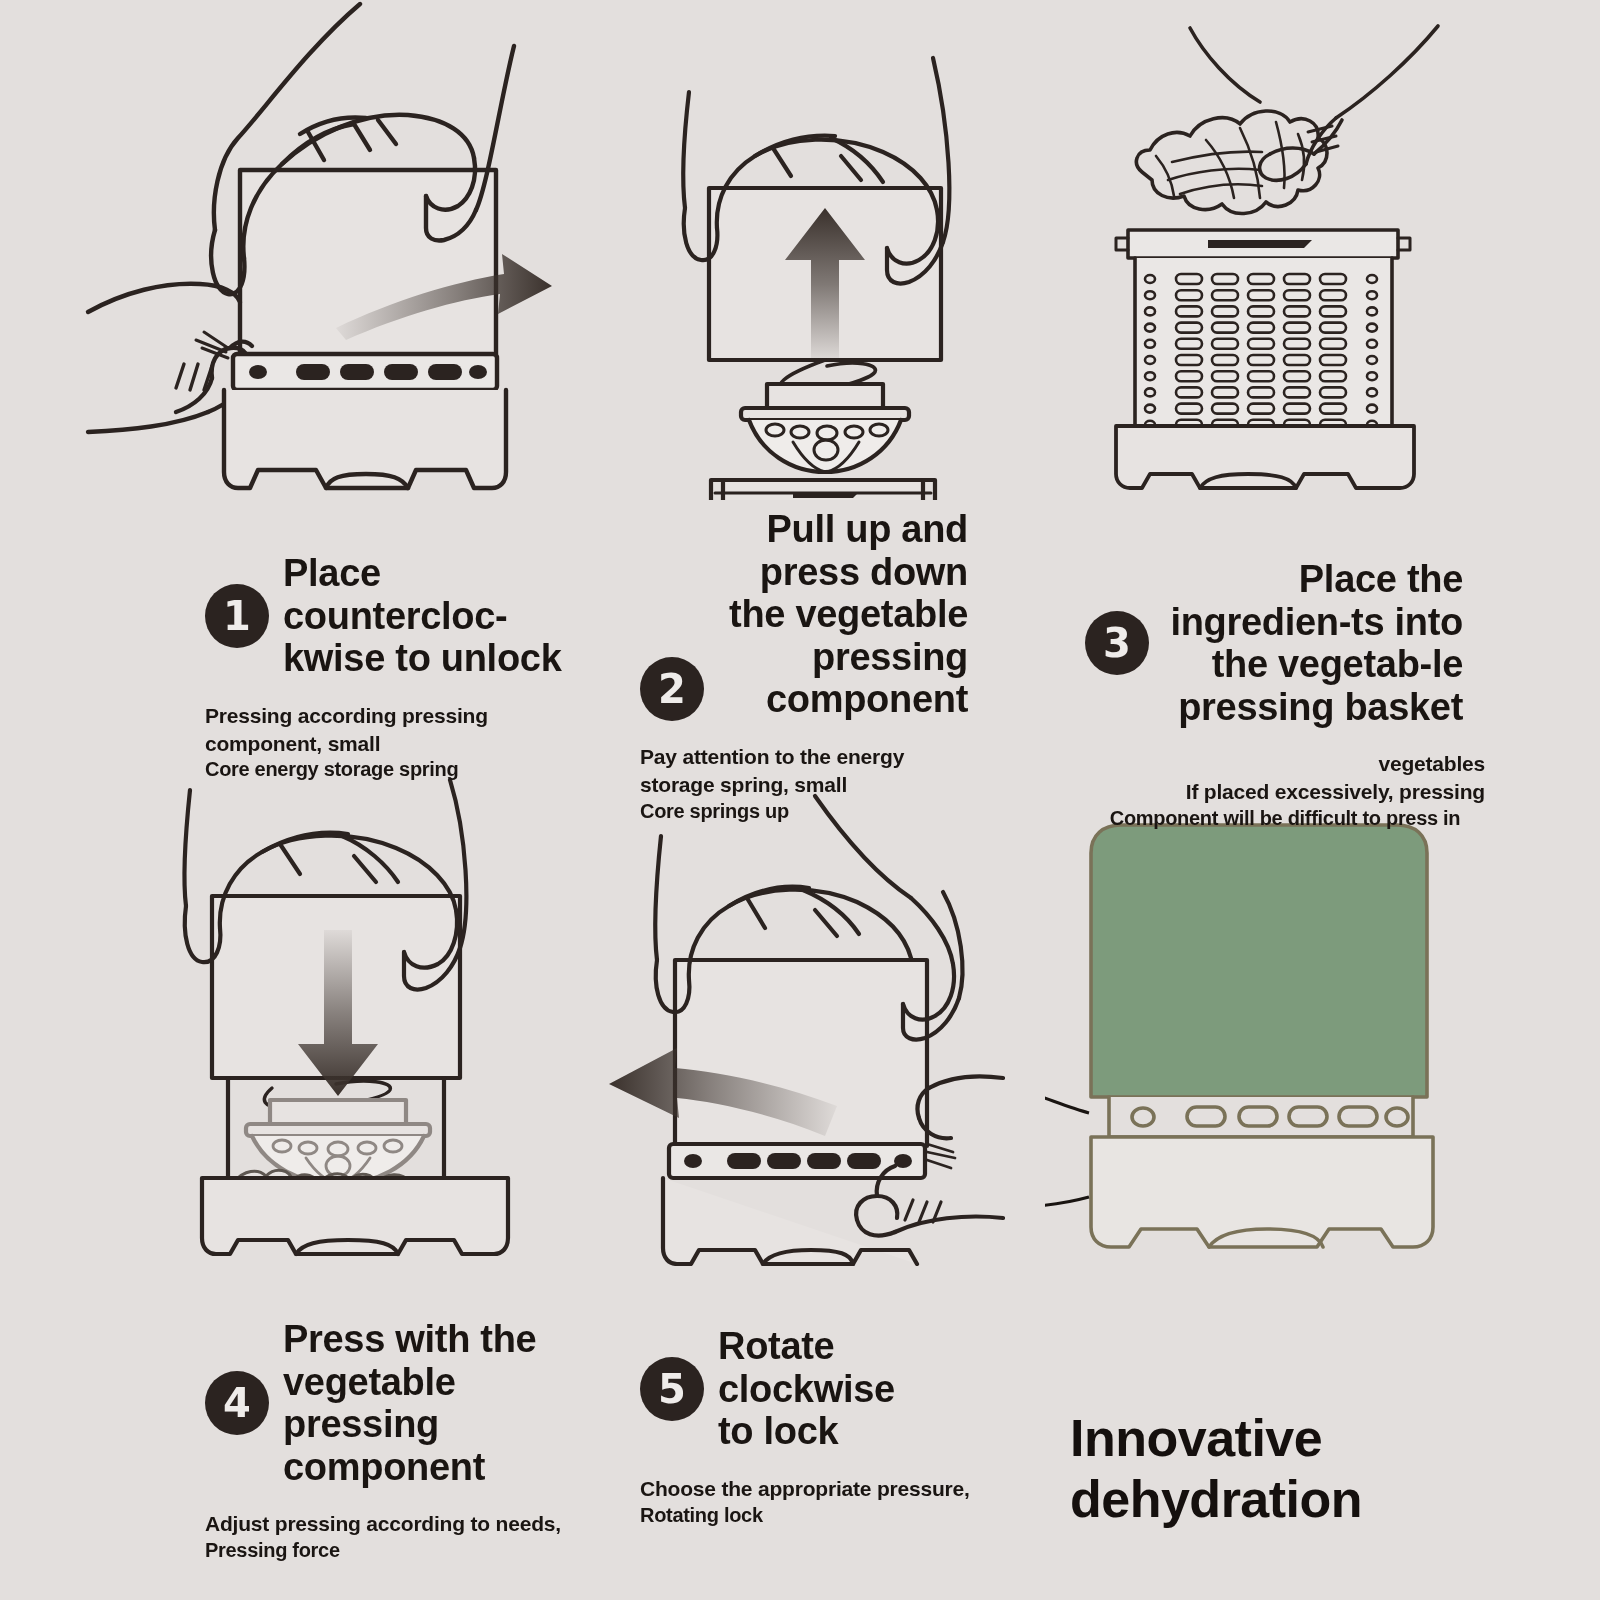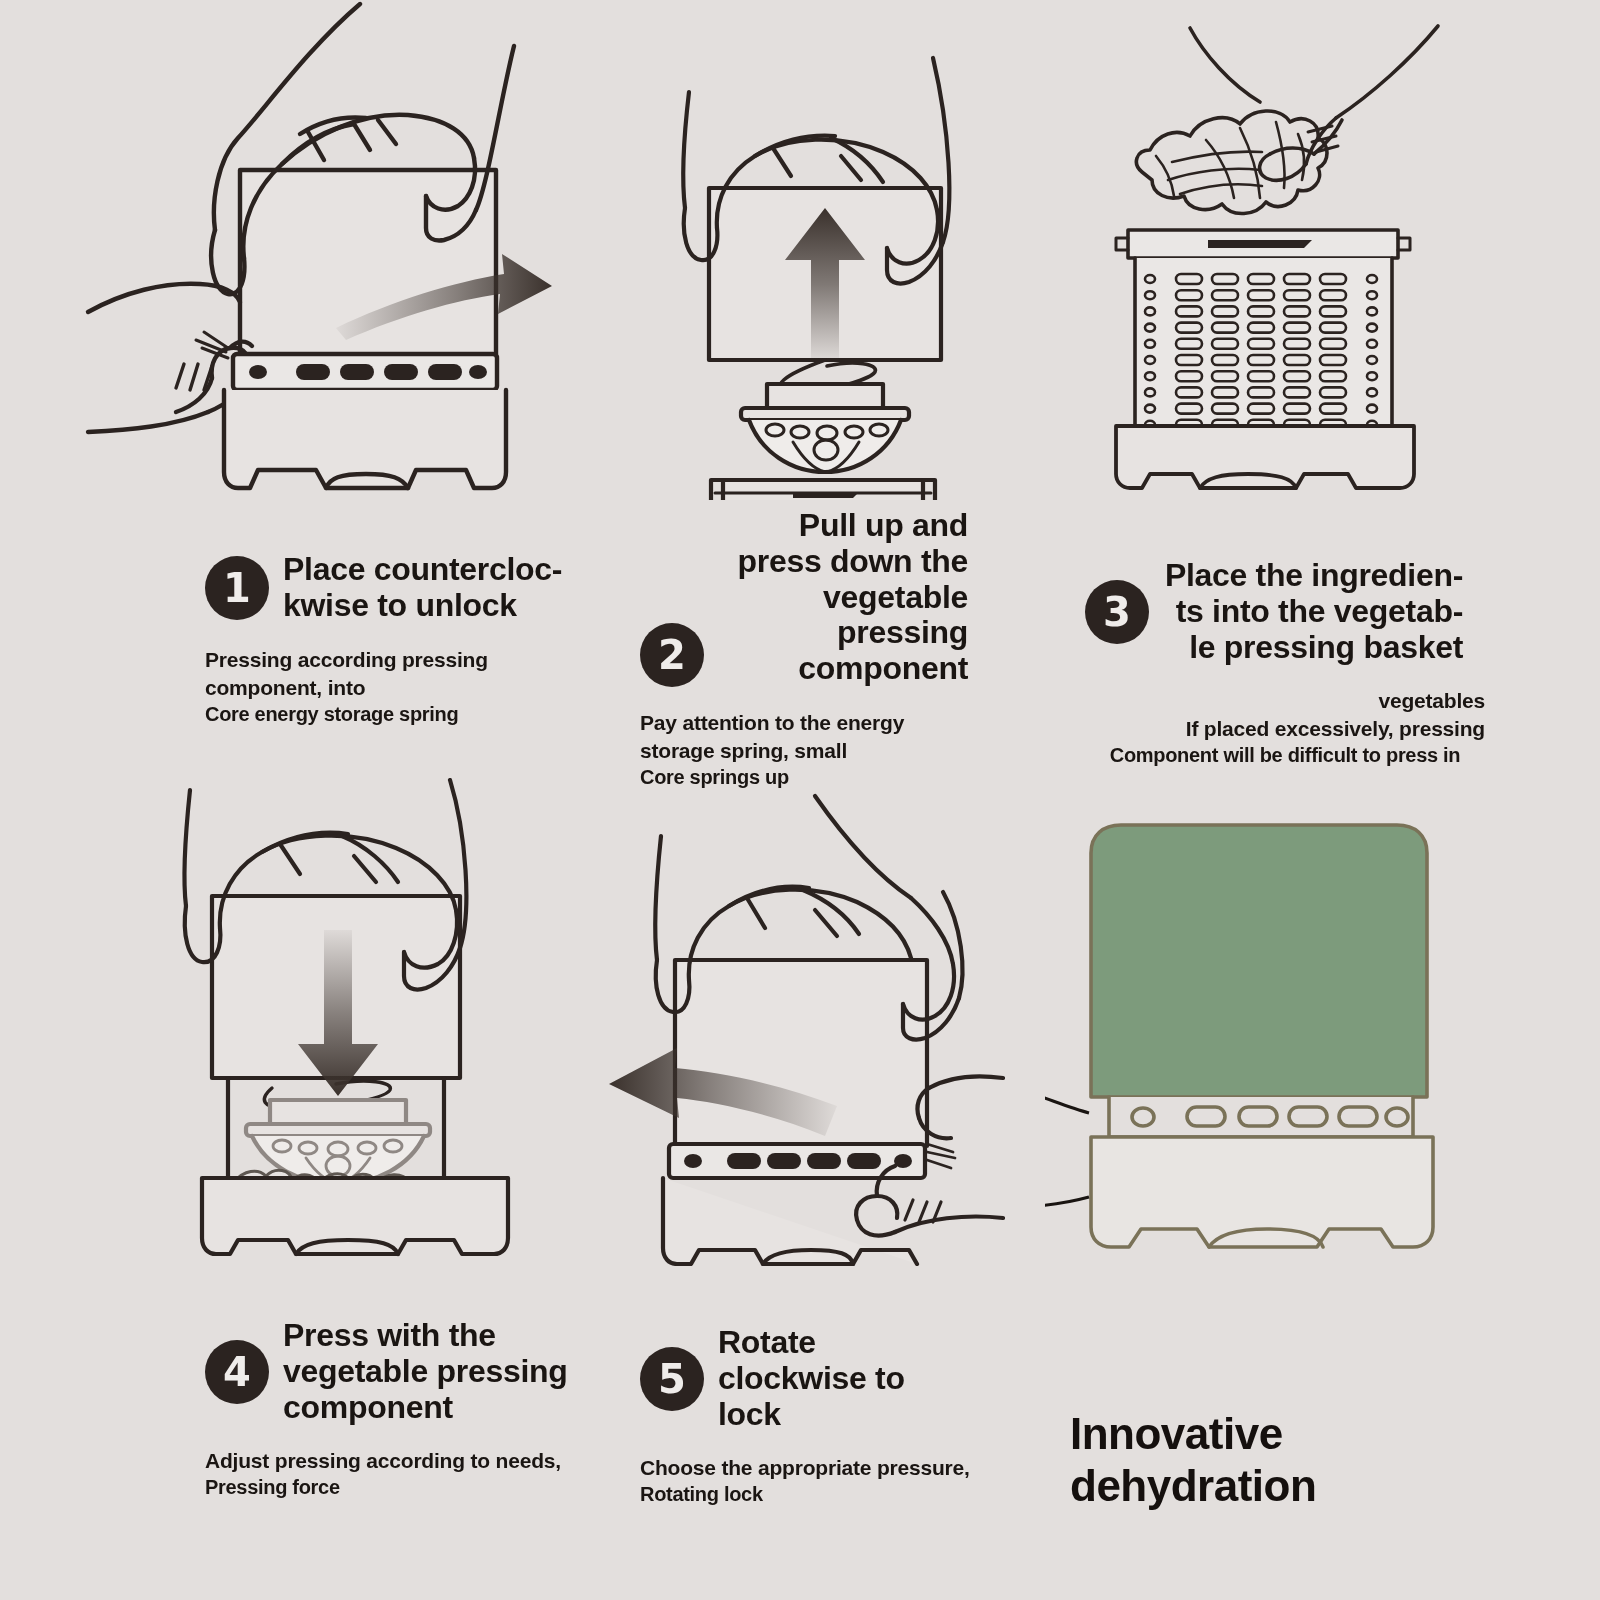--- a/index.html
+++ b/index.html
@@ -21,27 +21,27 @@
   .step-block{position:absolute;}
   .step-head{display:flex;align-items:center;gap:14px;}
   .badge{
     width:64px;height:64px;border-radius:50%;
     background:#2b2320;color:#efecea;
     display:flex;align-items:center;justify-content:center;
     font-size:40px;font-weight:bold;line-height:1;
     flex:0 0 64px;
     font-family:"DejaVu Sans",sans-serif;
   }
-  .head-text{font-size:32px;font-weight:bold;line-height:1.12;letter-spacing:-.3px;}
+  .head-text{font-size:38px;font-weight:bold;line-height:1.12;letter-spacing:-.3px;}
   .sub{margin-top:22px;font-size:21px;font-weight:bold;line-height:1.33;letter-spacing:-.2px;}
   .sub-strong{font-size:20px;font-weight:bold;line-height:1.25;letter-spacing:-.3px;}
 
   .tagline{
     position:absolute;
-    font-size:44px;font-weight:bold;line-height:1.18;letter-spacing:-.5px;
+    font-size:52px;font-weight:bold;line-height:1.18;letter-spacing:-.5px;
     color:#15100e;
   }
 
   
   #illus-1{left:78px;  top:-8px;  width:530px;height:510px;}
   #illus-2{left:645px; top:30px;  width:340px;height:470px;}
   #illus-3{left:1080px;top:22px;  width:365px;height:472px;}
   #illus-4{left:160px; top:778px; width:390px;height:485px;}
   #illus-5{left:575px; top:788px; width:430px;height:478px;}
   #illus-6{left:1045px;top:795px; width:420px;height:470px;}
@@ -434,21 +434,21 @@
     </svg>
   </div>
 
   <div class="step-block" id="block-1">
     <div class="step-head">
       <div class="badge">1</div>
       <div class="head-text">Place countercloc-kwise to unlock</div>
     </div>
     <div class="sub">
       <div>Pressing according pressing</div>
-      <div>component, into</div>
+      <div>component, small</div>
     </div>
     <div class="sub-strong">Core energy storage spring</div>
   </div>
 
   <div class="step-block" id="block-2">
     <div class="step-head">
       <div class="badge">2</div>
       <div class="head-text">Pull up and press down the vegetable pressing component</div>
     </div>
     <div class="sub">

